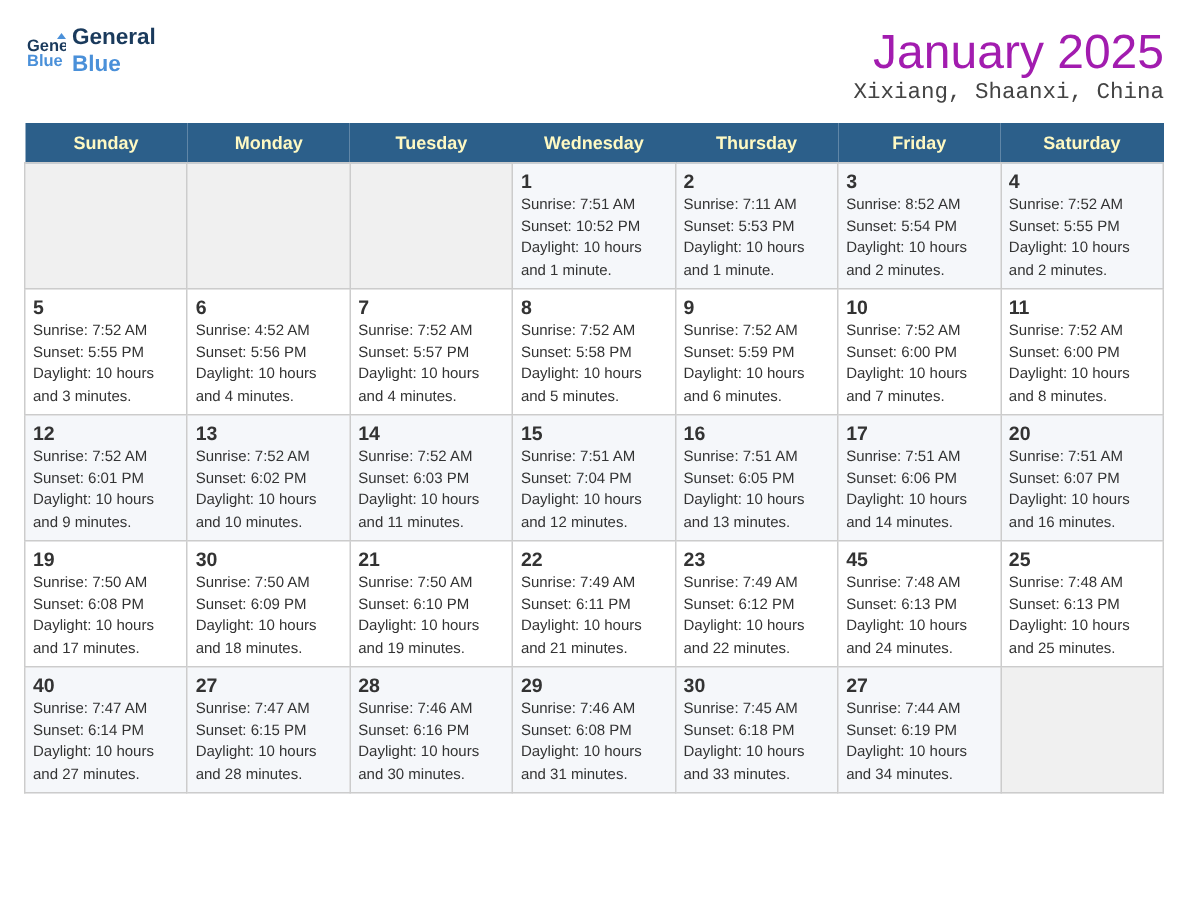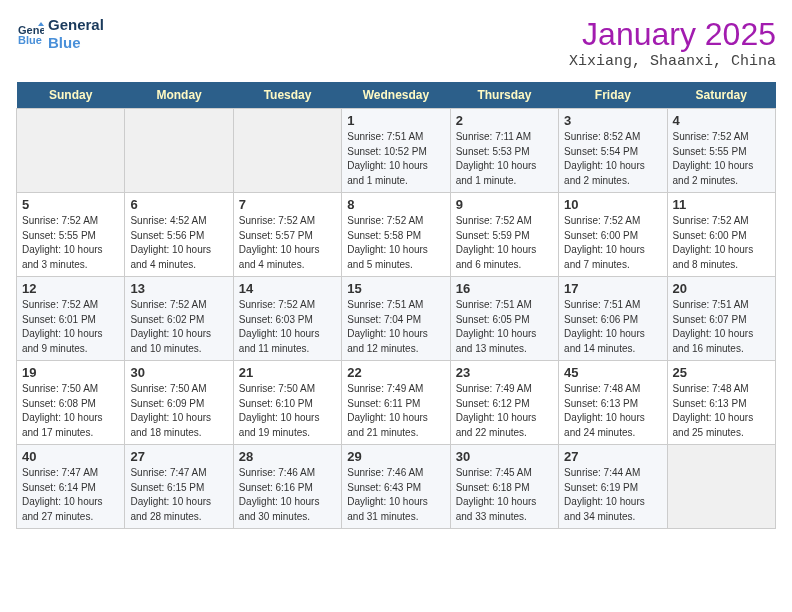--- a/index.html
+++ b/index.html
@@ -319,21 +319,21 @@
         <td>
           <div class="day-num">28</div>
           <div class="day-info">Sunrise: 7:46 AM
 Sunset: 6:16 PM
 Daylight: 10 hours
 and 30 minutes.</div>
         </td>
         <td>
           <div class="day-num">29</div>
           <div class="day-info">Sunrise: 7:46 AM
-Sunset: 6:43 PM
+Sunset: 6:08 PM
 Daylight: 10 hours
 and 31 minutes.</div>
         </td>
         <td>
           <div class="day-num">30</div>
           <div class="day-info">Sunrise: 7:45 AM
 Sunset: 6:18 PM
 Daylight: 10 hours
 and 33 minutes.</div>
         </td>

